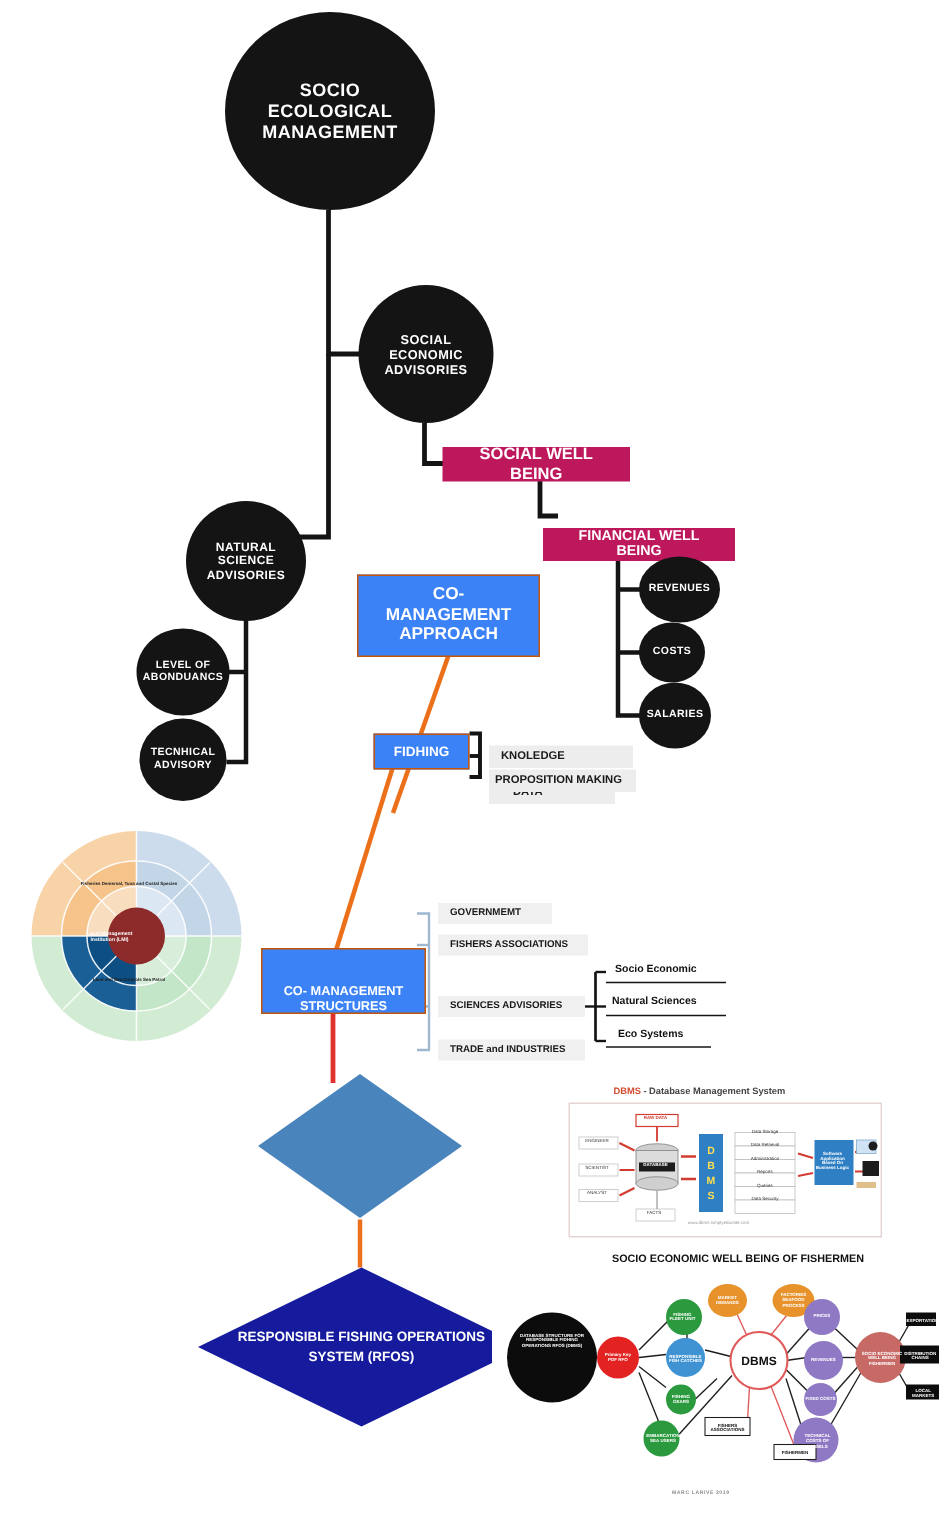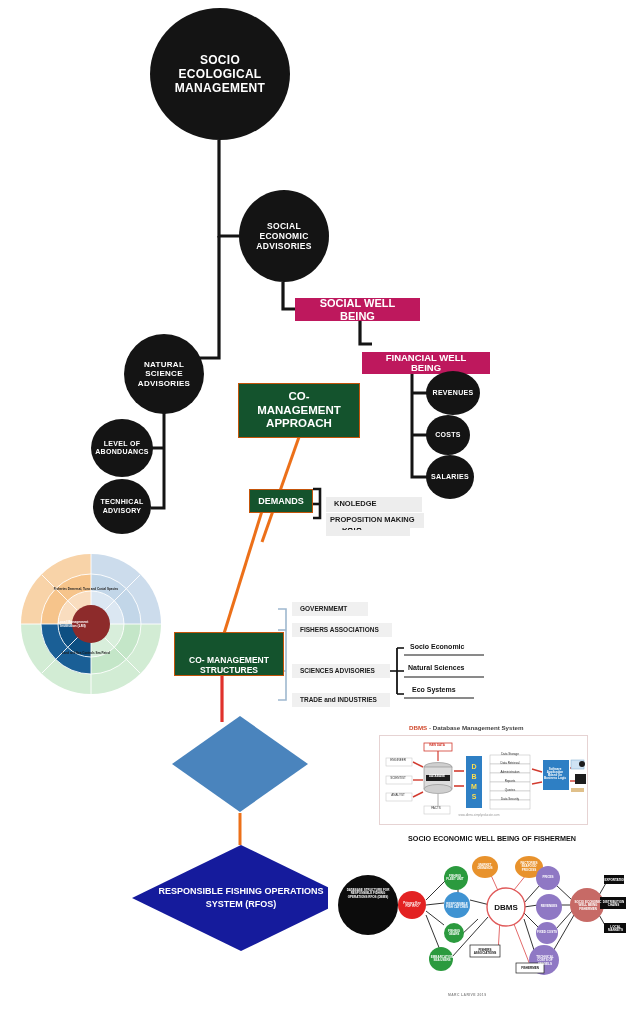--- a/index.html
+++ b/index.html
@@ -8,21 +8,21 @@
   .stage{position:absolute;left:0;top:0;width:630px;height:1024px;}
   .node{position:absolute;box-sizing:border-box;display:flex;align-items:center;
         justify-content:center;text-align:center;}
   .circle{border-radius:50%;background:#141414;color:#fff;font-weight:bold;
           letter-spacing:.3px;line-height:1.18;}
   .blackbar{background:#be185d;color:#fff;font-weight:bold;padding:4px 8px;
             line-height:1.1;}
   .greybar{background:#ededed;color:#1a1a1a;font-weight:bold;line-height:1.1;
            padding:3px 6px;}
   .greybar.light{background:#f0f0f0;}
-  .orange{background:#14532d;color:#fff;font-weight:bold;line-height:1.2;
+  .orange{background:#3b82f6;color:#fff;font-weight:bold;line-height:1.2;
           border:1px solid #c4540a;}
   .dshape{position:absolute;}
   .lbl{position:absolute;font-weight:bold;}
   svg{display:block;}
   .imgbox{position:absolute;}
   .tinytxt{font-size:3px;line-height:1.05;}
 </style>
 </head>
 <body>
 
@@ -105,21 +105,21 @@
   </div>
   <div class="node circle" style="left:93px;top:479px;width:58px;height:55px;font-size:7px;padding:0 4px;">
     <span>TECNHICAL ADVISORY</span>
   </div>
 
   <div class="node orange" style="left:238px;top:383px;width:122px;height:55px;font-size:11.5px;padding:0 8px;">
     <span>CO- MANAGEMENT APPROACH</span>
   </div>
 
   <div class="node orange" style="left:249px;top:489px;width:64px;height:24px;font-size:9px;">
-    <span>DEMANDS</span>
+    <span>FIDHING</span>
   </div>
 
   <div class="node greybar" style="left:326px;top:481px;width:84px;height:15px;font-size:7.5px;justify-content:flex-start;padding-left:16px;margin-top:40px;">
     <span>DATA</span>
   </div>
   <div class="node greybar" style="left:326px;top:497px;width:96px;height:15px;font-size:7.5px;justify-content:flex-start;padding-left:8px;">
     <span>KNOLEDGE</span>
   </div>
   <div class="node greybar" style="left:326px;top:513px;width:98px;height:15px;font-size:7.5px;justify-content:flex-start;padding-left:4px;">
     <span>PROPOSITION MAKING</span>

